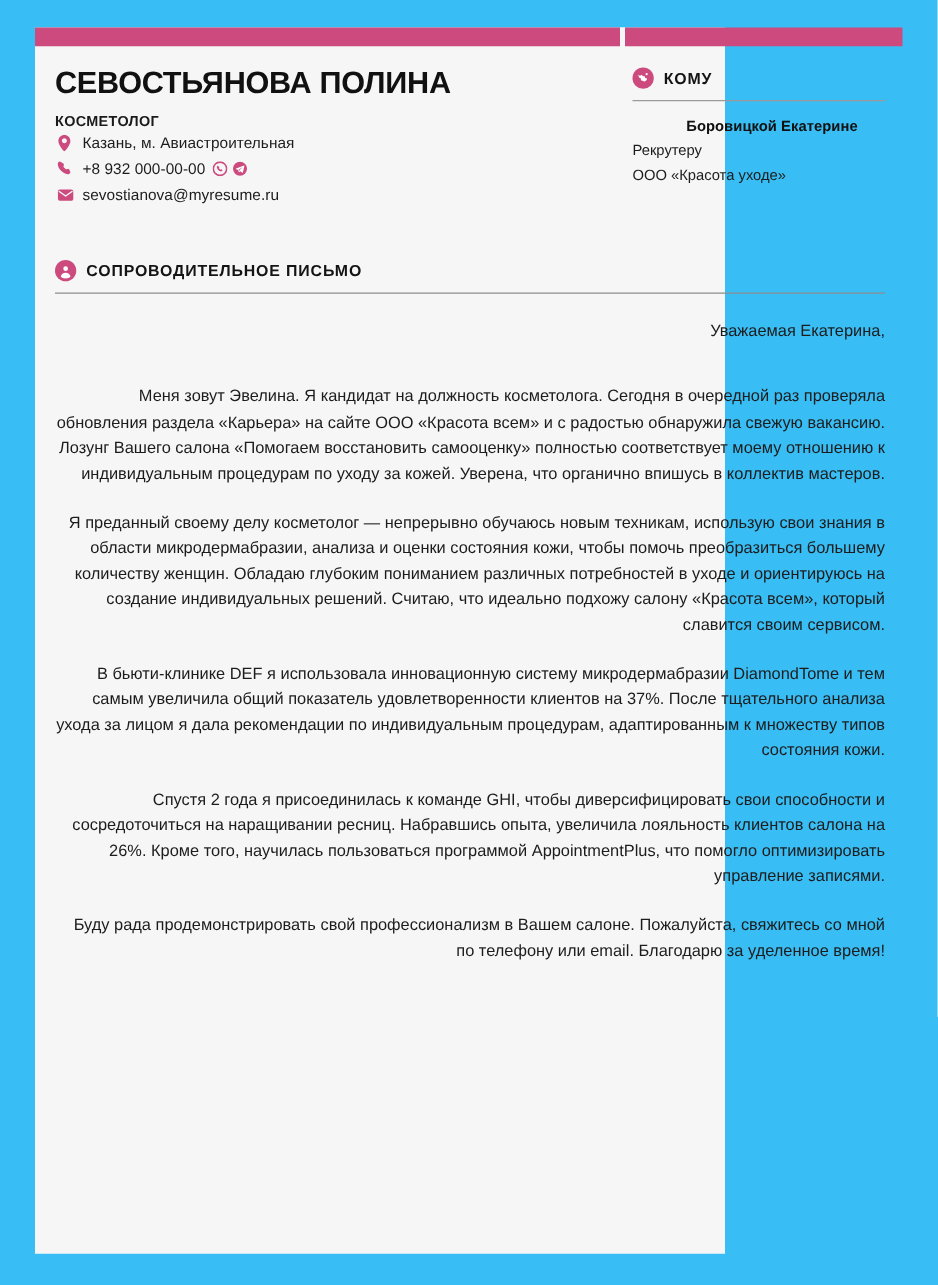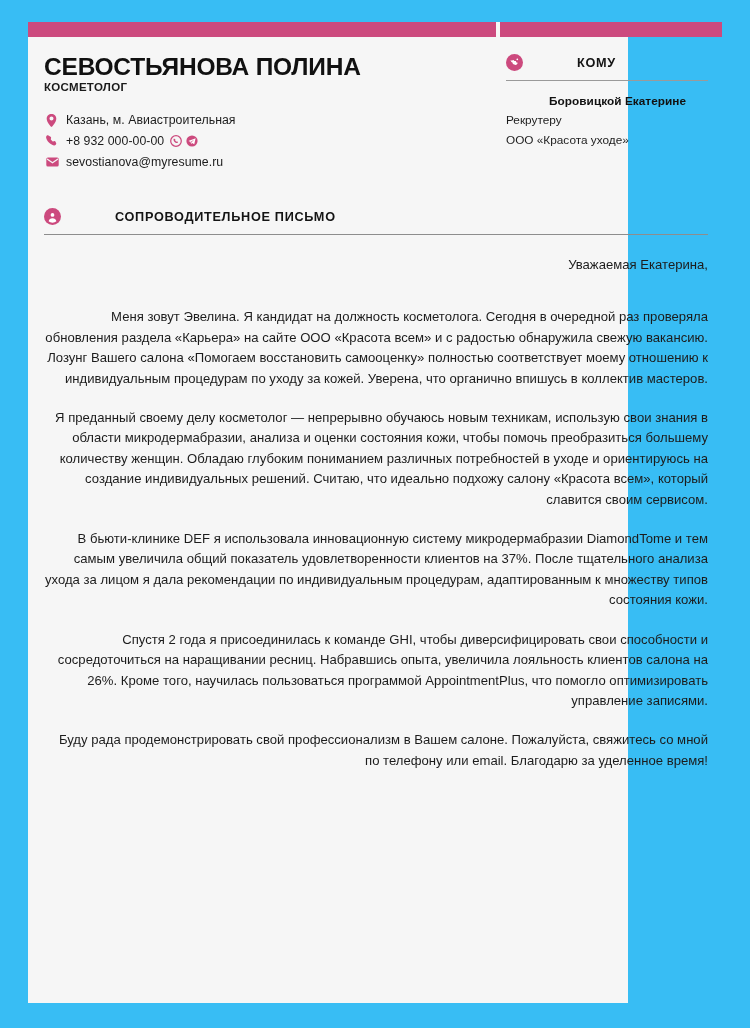--- a/index.html
+++ b/index.html
@@ -14,21 +14,21 @@
     background: #38bdf4;
     font-family: "Liberation Sans", sans-serif;
     -webkit-font-smoothing: antialiased;
   }
 
   
   .page {
     position: absolute;
     left: 28px;
     top: 22px;
-    width: 600px;
+    width: 552px;
     height: 981px;
     background: #f6f6f6;
   }
 
   
   .topbar {
     position: absolute;
     left: 0; top: 0;
     width: 694px;
     height: 15px;
@@ -51,28 +51,29 @@
   
   .fullname {
     font-size: 24.5px;
     font-weight: bold;
     letter-spacing: -0.2px;
     color: #111;
     line-height: 1.1;
     white-space: nowrap;
   }
   .jobtitle {
+    margin-top: 11px;
     font-size: 11.5px;
     font-weight: bold;
     letter-spacing: 0.3px;
     color: #1a1a1a;
   }
 
   
-  .contacts { margin-top: 17px; }
+  .contacts { }
   .contact-row {
     display: flex;
     align-items: center;
     height: 21px;
   }
   .contact-ico {
     width: 22px;
     min-width: 22px;
     display: flex;
     align-items: center;
@@ -93,21 +94,20 @@
   .sec-head {
     display: flex;
     align-items: center;
     gap: 8px;
   }
   .sec-title {
     font-size: 12.7px;
     font-weight: bold;
     letter-spacing: 0.7px;
     color: #141414;
-    margin-left: 46px;
   }
   .rule {
     height: 1px;
     background: #8d8d8d;
     margin-top: 9px;
   }
   .rule.thin { background: #9a9a9a; }
 
   .to-block { margin-top: 13px; }
   .to-name {

